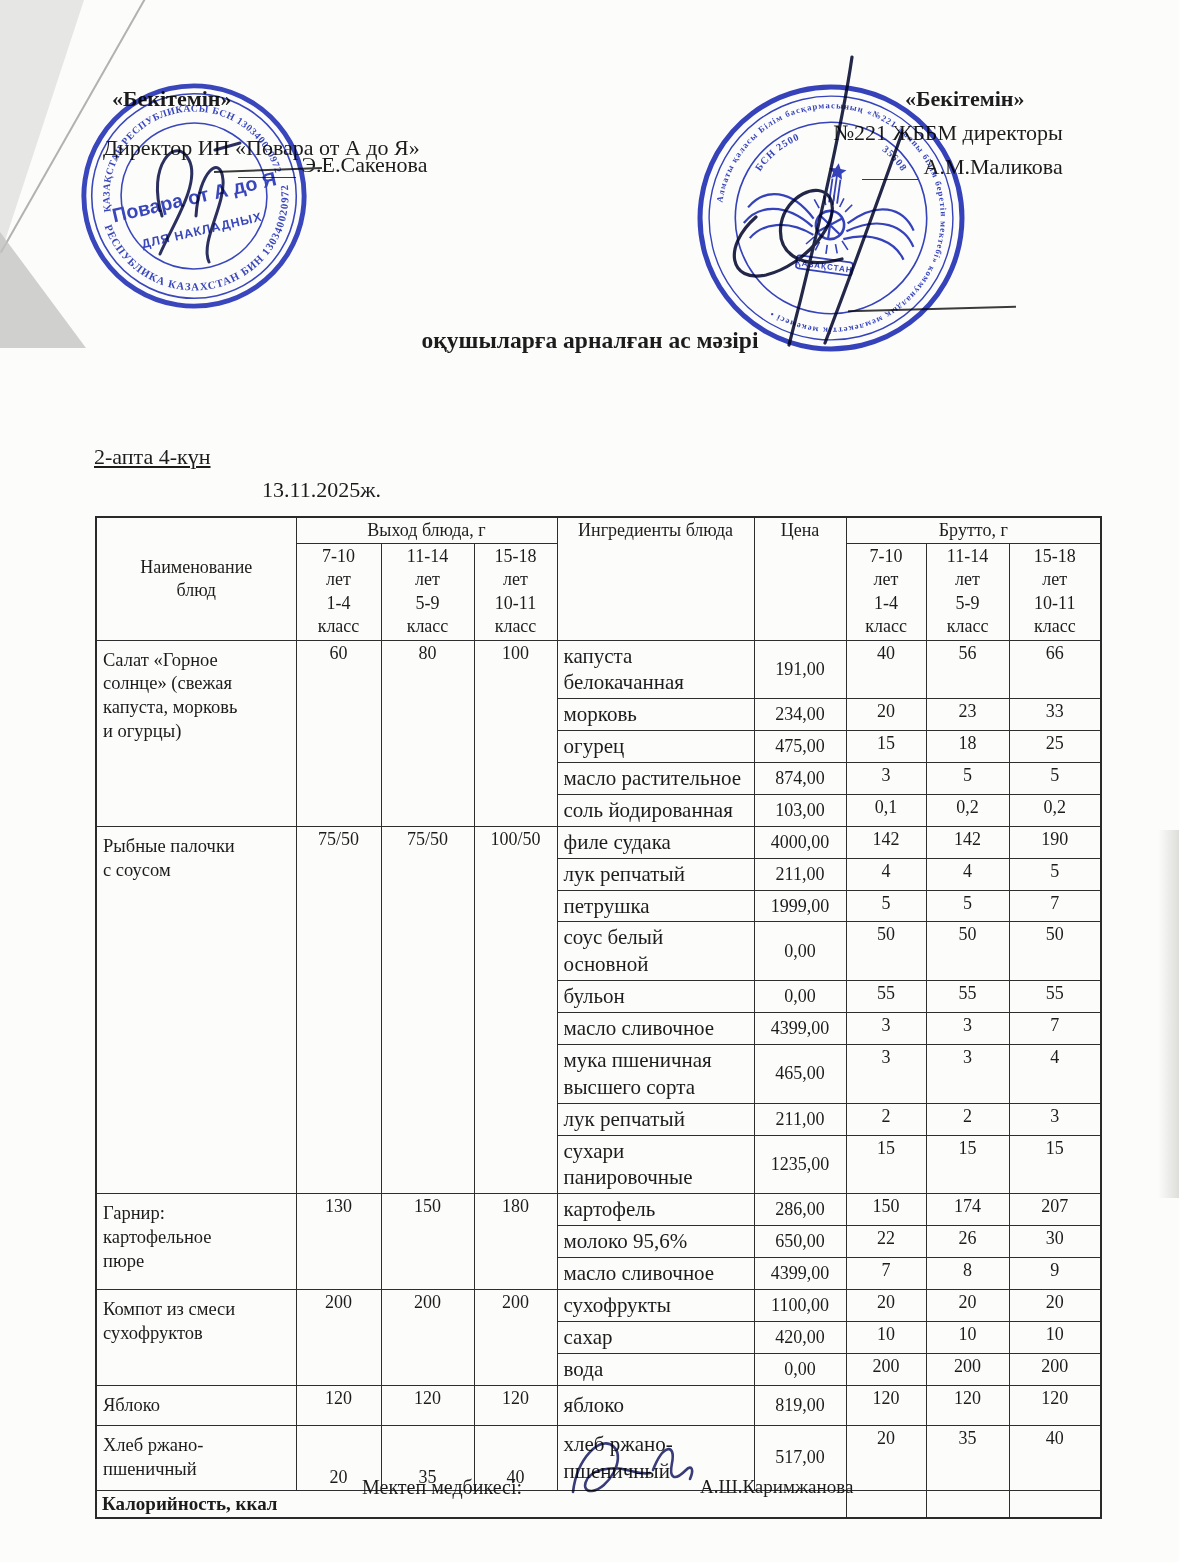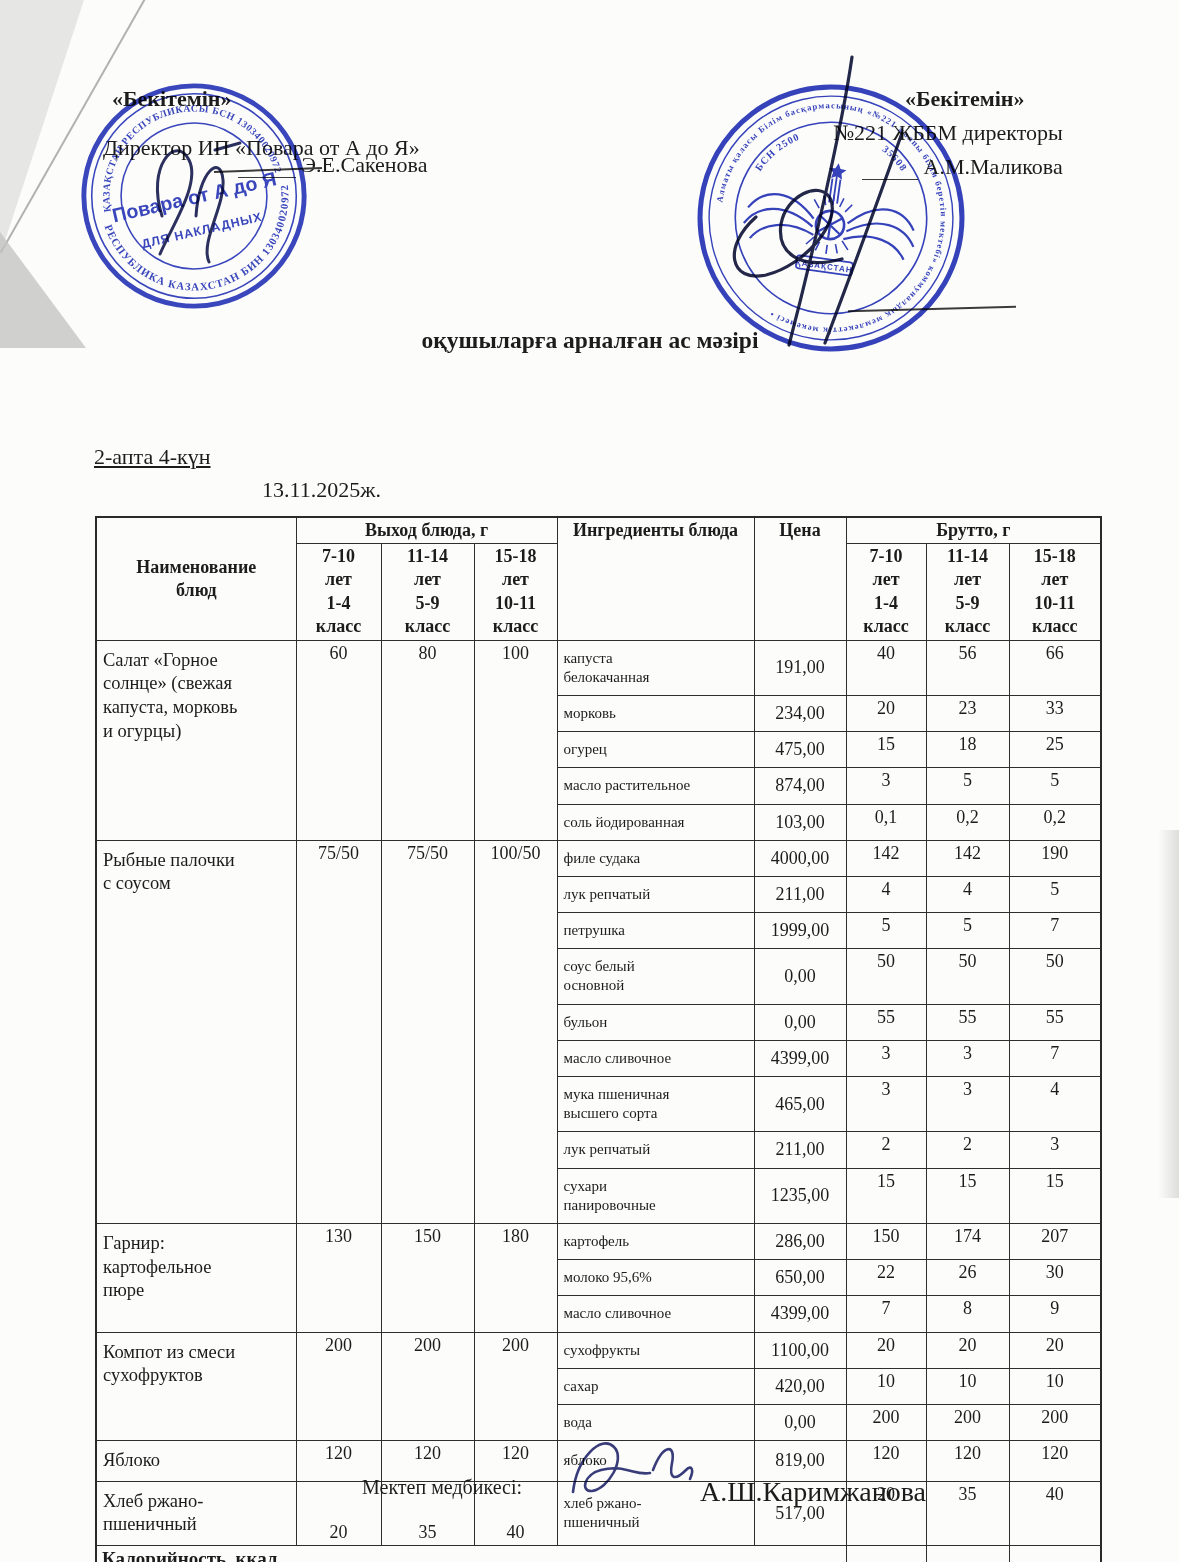--- a/index.html
+++ b/index.html
@@ -16,26 +16,26 @@
   .bold{font-weight:bold;}
   .uline{display:inline-block;border-bottom:1.6px solid #3a3a3a;height:18px;vertical-align:bottom;}
   .sig-underline{height:2px;background:#3b3b3b;}
   
   #title{left:90px;top:322px;width:1000px;text-align:center;font-weight:bold;font-size:23.5px;line-height:37px;}
   .subinfo{font-size:22px;}
   
   #menu-table{border-collapse:collapse;table-layout:fixed;width:1005px;font-size:17.5px;background:transparent;}
   #menu-table td,#menu-table th{border:1.6px solid #2e2e2e;padding:1px 5px;vertical-align:top;line-height:1.28;}
   #menu-table{border:2.5px solid #2a2a2a;}
-  #menu-table th{font-weight:bold;text-align:center;font-size:18px;}
+  #menu-table th{font-weight:normal;text-align:center;font-size:18px;}
   .hdr-name{vertical-align:middle !important;white-space:pre-line;}
   .age{font-size:17px;white-space:pre-line;line-height:1.3 !important;}
   .dish{text-align:left;white-space:pre-line;font-size:18.5px;padding:8px 6px !important;}
   .out{text-align:center;font-size:18px;}
-  .ing{white-space:pre-line;vertical-align:middle !important;padding:8px 6px !important;font-size:15px;}
+  .ing{white-space:pre-line;vertical-align:middle !important;padding:2px 6px !important;font-size:21px;}
   .price{text-align:center;vertical-align:middle !important;font-size:18px;}
   .b{text-align:center;font-size:18px;}
   .footer-cell{font-weight:bold;font-size:19px;text-align:left;}
   
   .ink{mix-blend-mode:multiply;}
   
   .bottom-label{font-size:20px;}
 </style>
 </head>
 <body>
@@ -387,15 +387,15 @@
     </table>
   </div>
 
   <div class="abs bottom-label" style="left:362px;top:1476px;">Мектеп медбикесі:</div>
   <svg class="abs ink" style="left:555px;top:1418px;width:150px;height:100px;" viewBox="0 0 150 100">
     <g fill="none" stroke="#2e3273" stroke-width="2.6" stroke-linecap="round" opacity=".95">
       <path d="M 18 74 C 22 40, 46 16, 59 29 C 71 41, 53 71, 37 73 C 25 74, 29 56, 46 52 C 70 46, 80 58, 95 55"></path>
       <path d="M 98 52 C 108 26, 121 25, 117 45 C 114 60, 119 64, 131 52 C 137 46, 139 52, 135 61"></path>
     </g>
   </svg>
-  <div class="abs bottom-label" style="left:700px;top:1476px;font-size:28px;">А.Ш.Каримжанова</div>
+  <div class="abs bottom-label" style="left:700px;top:1476px;font-size:19px;">А.Ш.Каримжанова</div>
 
 </div>
 
 </body></html>

